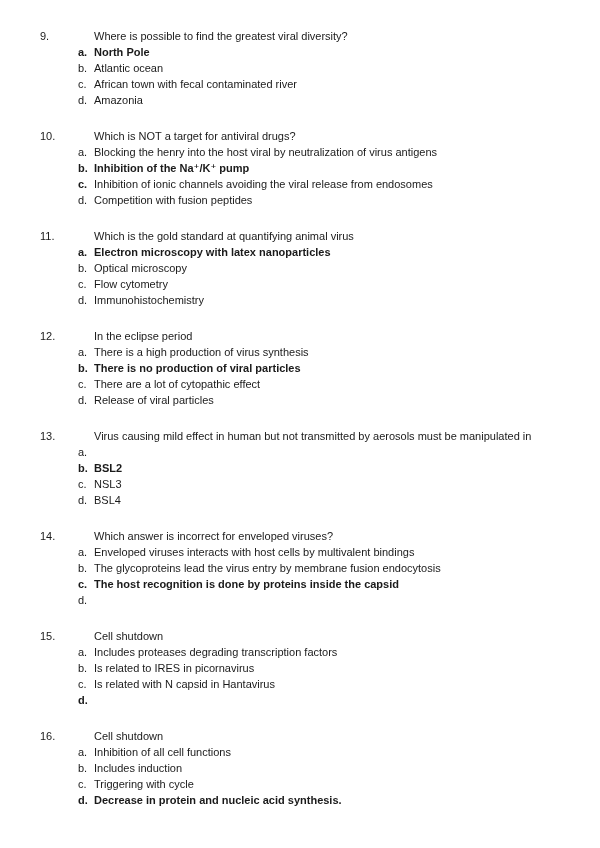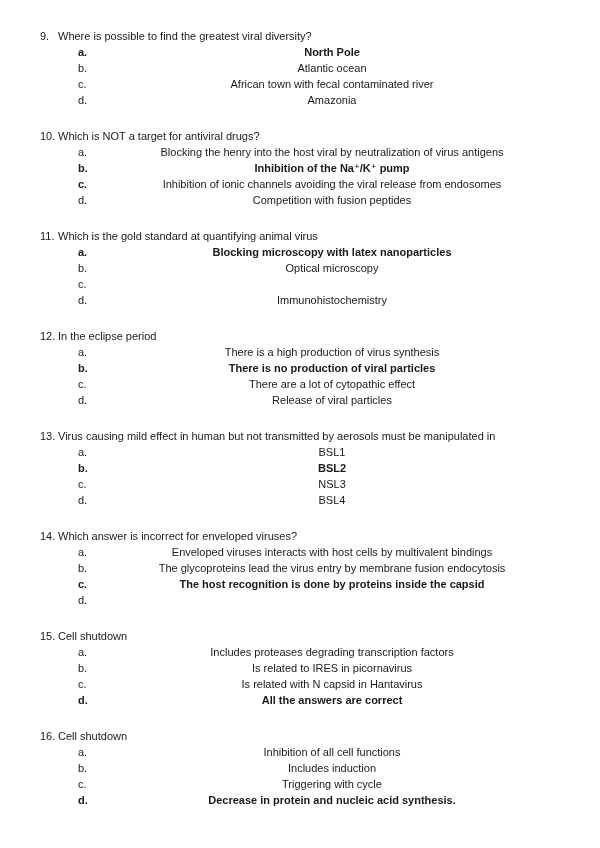--- a/index.html
+++ b/index.html
@@ -25,36 +25,36 @@
   .q-head {
     display: flex;
     line-height: 16px;
   }
   .q-num {
     width: 18px;
     flex: 0 0 auto;
   }
   .q-text {
     flex: 1;
+    margin-left: 36px;
   }
   .options {
     margin-top: 0;
   }
   .option {
     display: flex;
     line-height: 16px;
     padding-left: 38px;
   }
   .opt-letter {
     width: 16px;
     flex: 0 0 auto;
   }
   .opt-text {
     flex: 1;
-    text-align: center;
   }
   .bold {
     font-weight: bold;
   }
 </style>
 </head>
 <body>
 
 <div class="page">
   <div id="questions-list">
@@ -107,28 +107,29 @@
         </div>
       </div>
       <div class="question">
         <div class="q-head">
           <span class="q-num">11.</span>
           <span class="q-text">Which is the gold standard at quantifying animal virus</span>
         </div>
         <div class="options">
           <div class="option">
             <span class="opt-letter bold">a.</span>
-            <span class="opt-text bold">Blocking microscopy with latex nanoparticles</span>
+            <span class="opt-text bold">Electron microscopy with latex nanoparticles</span>
           </div>
           <div class="option">
             <span class="opt-letter">b.</span>
             <span class="opt-text">Optical microscopy</span>
           </div>
           <div class="option">
             <span class="opt-letter">c.</span>
+            <span class="opt-text">Flow cytometry</span>
           </div>
           <div class="option">
             <span class="opt-letter">d.</span>
             <span class="opt-text">Immunohistochemistry</span>
           </div>
         </div>
       </div>
       <div class="question">
         <div class="q-head">
           <span class="q-num">12.</span>
@@ -154,21 +155,20 @@
         </div>
       </div>
       <div class="question">
         <div class="q-head">
           <span class="q-num">13.</span>
           <span class="q-text">Virus causing mild effect in human but not transmitted by aerosols must be manipulated in</span>
         </div>
         <div class="options">
           <div class="option">
             <span class="opt-letter">a.</span>
-            <span class="opt-text">BSL1</span>
           </div>
           <div class="option">
             <span class="opt-letter bold">b.</span>
             <span class="opt-text bold">BSL2</span>
           </div>
           <div class="option">
             <span class="opt-letter">c.</span>
             <span class="opt-text">NSL3</span>
           </div>
           <div class="option">
@@ -213,21 +213,20 @@
           <div class="option">
             <span class="opt-letter">b.</span>
             <span class="opt-text">Is related to IRES in picornavirus</span>
           </div>
           <div class="option">
             <span class="opt-letter">c.</span>
             <span class="opt-text">Is related with N capsid in Hantavirus</span>
           </div>
           <div class="option">
             <span class="opt-letter bold">d.</span>
-            <span class="opt-text bold">All the answers are correct</span>
           </div>
         </div>
       </div>
       <div class="question">
         <div class="q-head">
           <span class="q-num">16.</span>
           <span class="q-text">Cell shutdown</span>
         </div>
         <div class="options">
           <div class="option">

